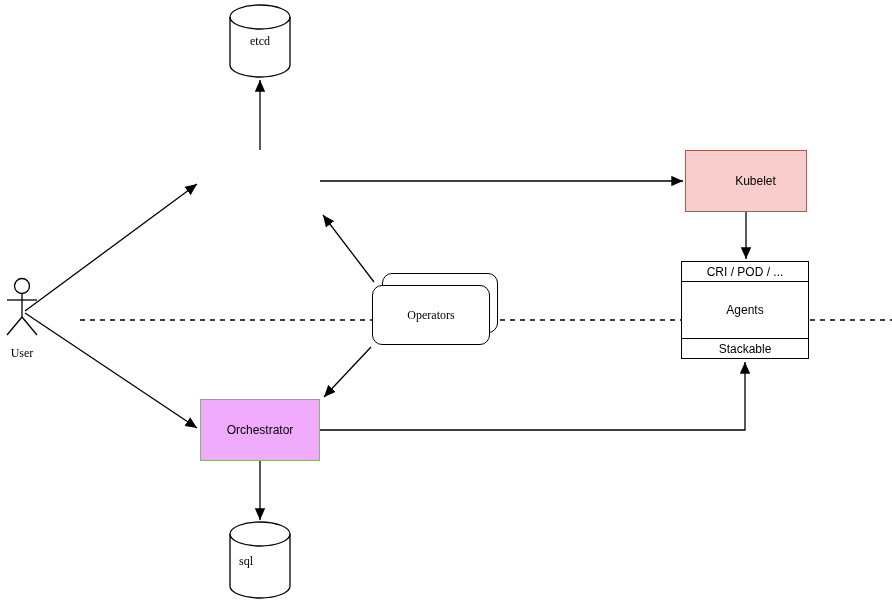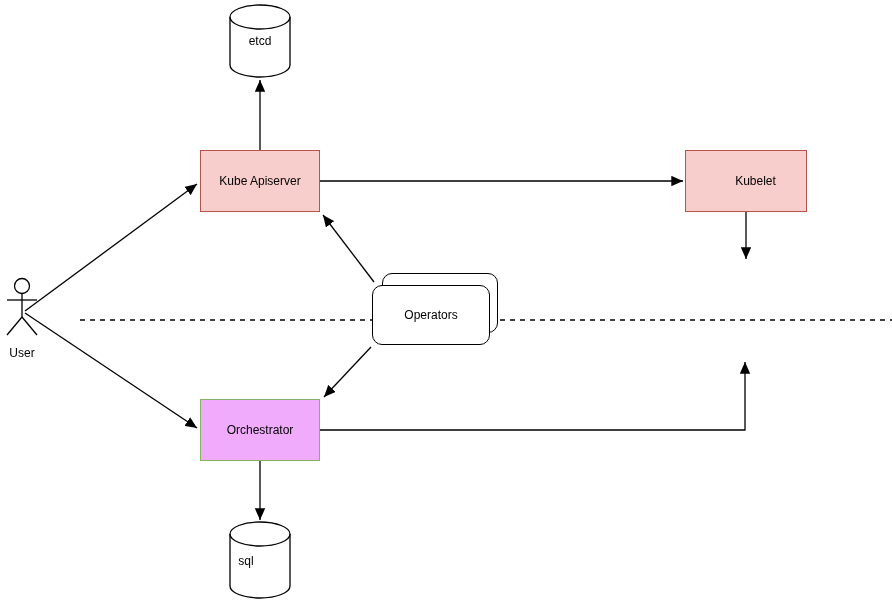--- a/index.html
+++ b/index.html
@@ -25,21 +25,21 @@
     display: flex;
     align-items: center;
     justify-content: center;
     text-align: center;
     box-sizing: border-box;
     background: #ffffff;
     border: 1.3px solid #000000;
   }
   .node.pink  { background: #f8cecc; border: 1.5px solid #b85450; }
   .node.green { background: #f0abfc; border: 1.5px solid #82b366; }
-  .rounded { border-radius: 10px; }
+  .rounded { border-radius: 10px; font-family: Liberation Serif, serif; }
   .kube-apiserver { left: 200px; top: 150px; width: 120px; height: 62px; }
   .kubelet        { left: 685px; top: 150px; width: 122px; height: 62px; padding-left: 19px; }
   .orchestrator   { left: 200px; top: 399px; width: 120px; height: 62px; }
   .operators-back  { left: 382px; top: 273px; width: 116px; height: 60px; }
   .operators-front { left: 372px; top: 285px; width: 118px; height: 60px; z-index: 3; }
   .agents-box {
     position: absolute;
     left: 681px; top: 261px; width: 128px; height: 98px;
     z-index: 2;
     box-sizing: border-box;
@@ -56,20 +56,21 @@
     text-align: center;
   }
   .agents-box .sec-top    { height: 20px; border-bottom: 1.3px solid #000000; }
   .agents-box .sec-mid    { flex: 1; }
   .agents-box .sec-bottom { height: 20px; border-top: 1.3px solid #000000; }
   .shape-label {
     position: absolute;
     z-index: 2;
     text-align: center;
     line-height: 14px;
+    font-family: Liberation Serif, serif;
   }
   .label-etcd { left: 230px; top: 34px;  width: 60px; }
   .label-sql  { left: 224px; top: 554px; width: 44px; }
   .label-user { left: -2px;  top: 346px; width: 48px; }
 </style>
 </head>
 <body>
 
 <div class="canvas">
 
@@ -104,35 +105,43 @@
 
     <g stroke="#000000" stroke-width="1.3" fill="none">
       <circle cx="22" cy="286" r="7.5"></circle>
       <line x1="22" y1="293.5" x2="22" y2="317"></line>
       <line x1="7" y1="300" x2="37" y2="300"></line>
       <line x1="22" y1="317" x2="7" y2="335"></line>
       <line x1="22" y1="317" x2="37" y2="335"></line>
     </g>
   </svg>
 
-  <div class="node pink kube-apiserver">
-    <span>Kube Apiserver</span>
-  </div>
 
   <div class="node pink kubelet">
     <span>Kubelet</span>
   </div>
 
   <div class="node green orchestrator">
     <span>Orchestrator</span>
   </div>
 
   <div class="node rounded operators-back"></div>
   <div class="node rounded operators-front">
     <span>Operators</span>
   </div>
 
+  <div class="agents-box">
+    <div class="section sec-top">
+      <span>CRI / POD / ...</span>
+    </div>
+    <div class="section sec-mid">
+      <span>Agents</span>
+    </div>
+    <div class="section sec-bottom">
+      <span>Stackable</span>
+    </div>
+  </div>
 
   <div class="shape-label label-etcd">etcd</div>
   <div class="shape-label label-sql">sql</div>
   <div class="shape-label label-user">User</div>
 
 </div>
 
 </body></html>

